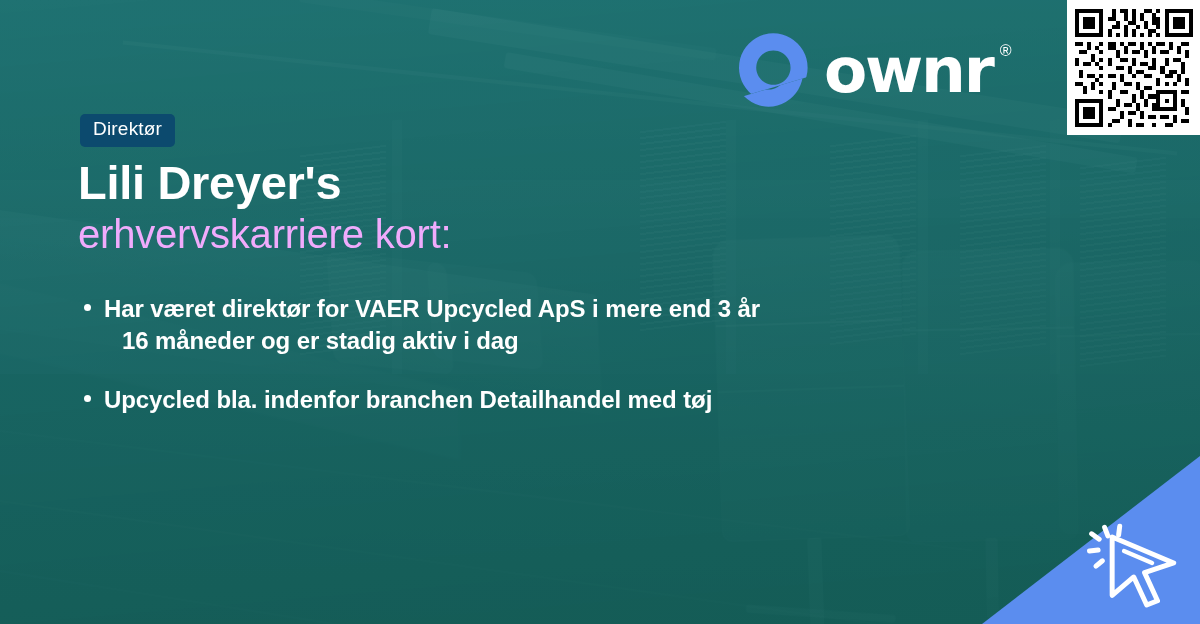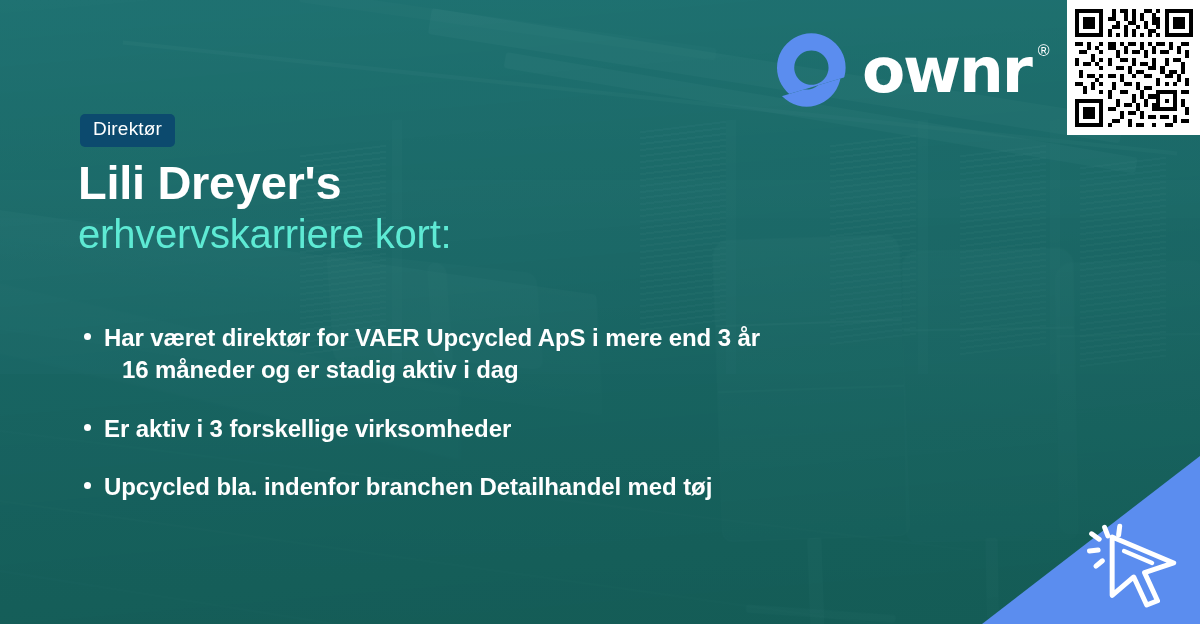--- a/index.html
+++ b/index.html
@@ -118,43 +118,43 @@
     white-space:nowrap;
   }
 
   .title{
     position:absolute; left:78px; top:158px;
     color:#ffffff; font-size:47px; font-weight:bold;
     letter-spacing:-.3px; line-height:1.05; white-space:nowrap;
   }
   .subtitle{
     position:absolute; left:78px; top:212px;
-    color:#5eead4; font-size:40px; font-weight:normal;
+    color:#f0abfc; font-size:40px; font-weight:normal;
     letter-spacing:-.2px; line-height:1.1; white-space:nowrap;
   }
 
   .bullets{
-    position:absolute; left:80px; top:322px; width:880px;
+    position:absolute; left:80px; top:293px; width:880px;
     list-style:none;
   }
   .bullet{
     position:relative;
     color:#ffffff; font-size:24px; font-weight:bold;
     line-height:1.35; padding-left:24px; margin-bottom:26px;
     letter-spacing:-.1px;
   }
   .bullet .dot{
     position:absolute; left:4px; top:11px;
     width:7px; height:7px; background:#ffffff; border-radius:50%;
   }
   .bullet .l2line{ display:block; padding-left:18px; }
 
   
   .logo{
-    position:absolute; left:770px; top:31px;
+    position:absolute; left:732px; top:31px;
     display:flex; align-items:center; gap:14px;
   }
   .logo-mark{ width:78px; height:78px; display:block; }
   .logo-word{
     position:relative;
     color:#ffffff; font-size:63px; font-weight:bold;
     letter-spacing:-2.2px; line-height:1; font-family:"DejaVu Sans", sans-serif;
   }
   .logo-reg{
     position:absolute; right:-19px; top:4px;
@@ -235,24 +235,20 @@
 
     <div class="title">Lili Dreyer's</div>
 
     <div class="subtitle">erhvervskarriere kort:</div>
 
     <ul class="bullets">
       <li class="bullet">
         <span class="dot"></span>
         <span>Har været direktør for VAER Upcycled ApS i mere end 3 år</span>
         <span class="l2line">16 måneder og er stadig aktiv i dag</span>
-      </li>
-      <li class="bullet">
-        <span class="dot"></span>
-        <span>Er aktiv i 3 forskellige virksomheder</span>
       </li>
       <li class="bullet">
         <span class="dot"></span>
         <span>Upcycled bla. indenfor branchen Detailhandel med tøj</span>
       </li>
     </ul>
 
     <div class="logo">
       <svg class="logo-mark" viewBox="0 0 100 100">
         <defs>

